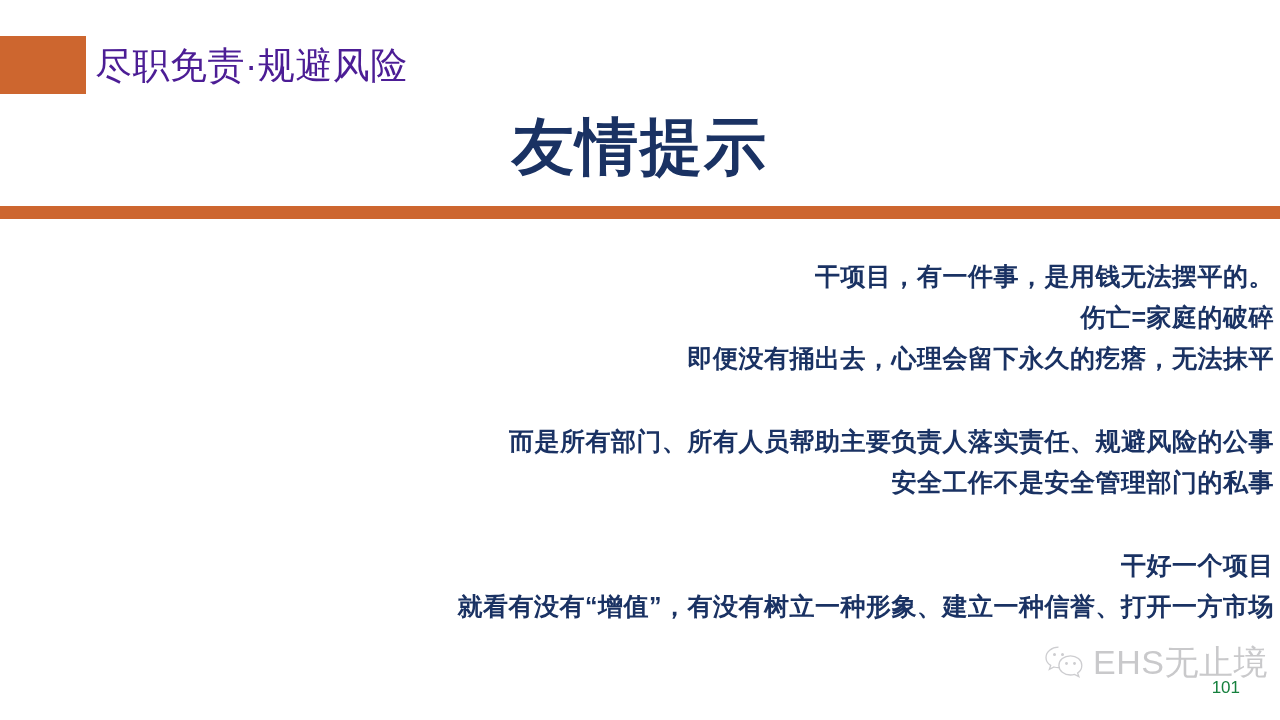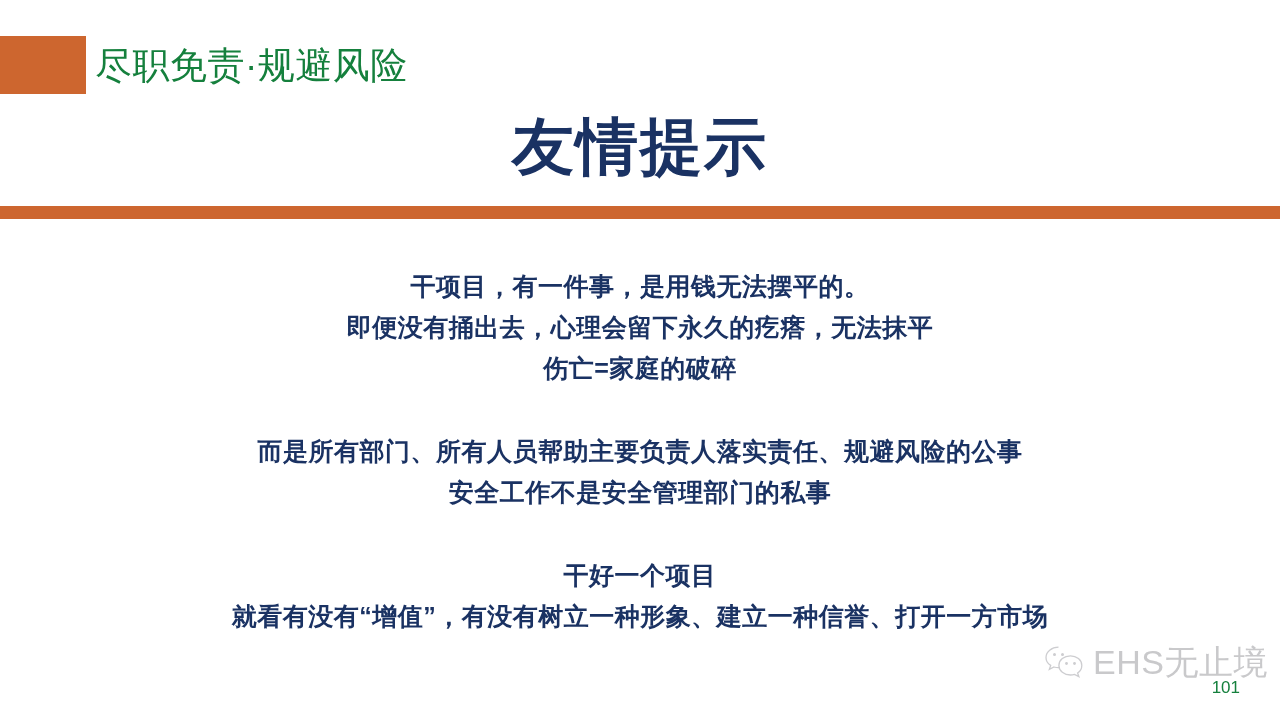--- a/index.html
+++ b/index.html
@@ -29,21 +29,21 @@
     width: 86px;
     height: 58px;
     background: #cd662f;
   }
   .header-title {
     position: absolute;
     left: 95px;
     top: 40px;
     font-size: 37px;
     line-height: 52px;
-    color: #15803d;
+    color: #4c1d95;
     font-weight: 400;
     letter-spacing: 0.5px;
     white-space: nowrap;
   }
 
   
   .main-title {
     position: absolute;
     left: 0;
     right: 0;
@@ -68,22 +68,23 @@
 
   
   .body-area {
     position: absolute;
     left: 0;
     right: 0;
     top: 250px;
     text-align: center;
   }
   .para {
-    margin: 16px;
+    margin: 6px;
     padding: 0;
+    text-align: right;
   }
   .para + .para {
     margin-top: 42px;
   }
   .body-line {
     font-size: 25px;
     line-height: 41px;
     font-weight: 700;
     color: #1a3263;
     letter-spacing: 0.5px;
@@ -134,22 +135,22 @@
   <div class="header-title">尽职免责·规避风险</div>
 
   <div class="main-title">友情提示</div>
 
   <div class="divider"></div>
 
   <div class="body-area">
 
     <div class="para">
       <div class="body-line">干项目，有一件事，是用钱无法摆平的。</div>
+      <div class="body-line">伤亡=家庭的破碎</div>
       <div class="body-line">即便没有捅出去，心理会留下永久的疙瘩，无法抹平</div>
-      <div class="body-line">伤亡=家庭的破碎</div>
     </div>
 
     <div class="para">
       <div class="body-line">而是所有部门、所有人员帮助主要负责人落实责任、规避风险的公事</div>
       <div class="body-line">安全工作不是安全管理部门的私事</div>
     </div>
 
     <div class="para">
       <div class="body-line">干好一个项目</div>
       <div class="body-line">就看有没有“增值”，有没有树立一种形象、建立一种信誉、打开一方市场</div>

